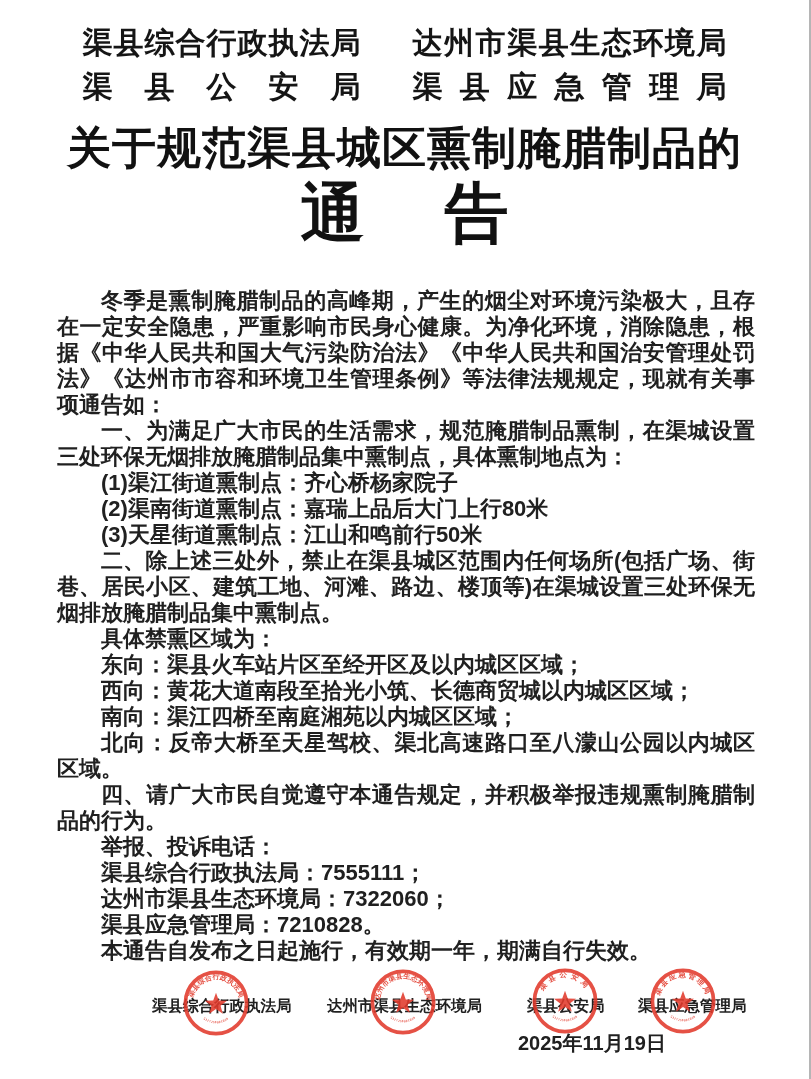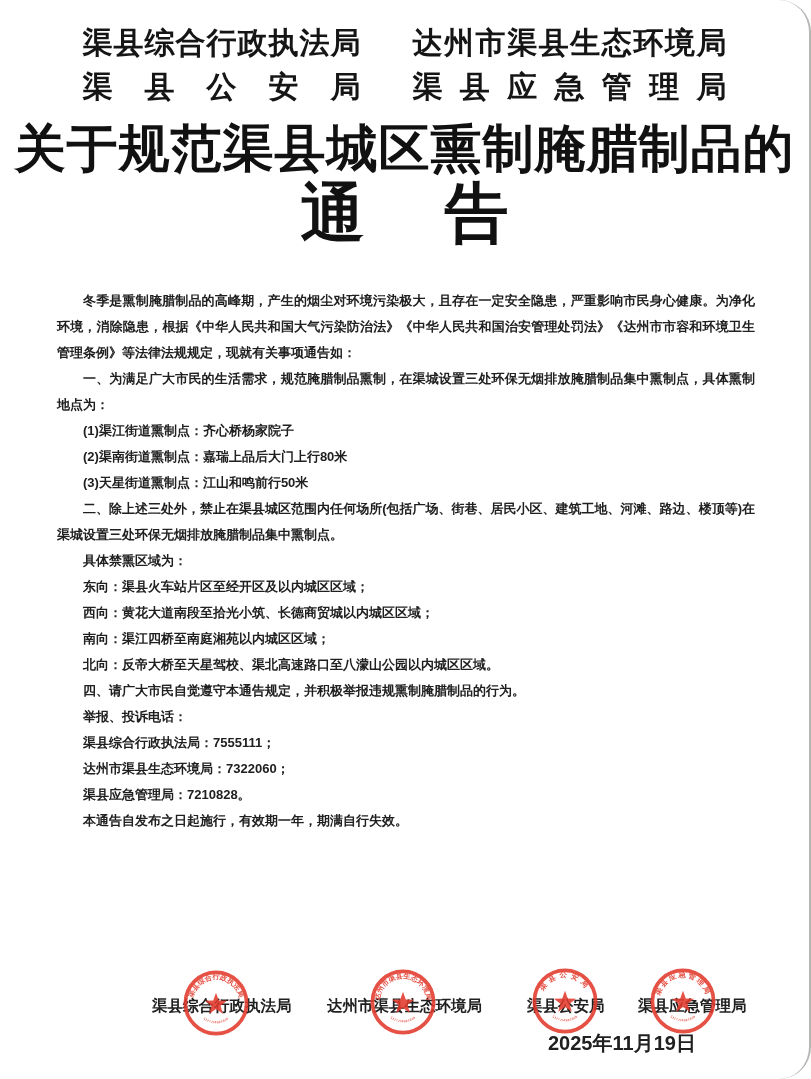--- a/index.html
+++ b/index.html
@@ -7,21 +7,20 @@
   .page {
     position: relative;
     width: 811px;
     height: 1079px;
     margin: 0 auto;
     background: #ffffff;
     color: #1c1c1c;
     overflow: hidden;
     border-right: 2px solid #b5b5b5;
     font-family: "Liberation Sans", "DejaVu Sans", sans-serif;
-    border-radius: 32px;
   }
   
   .agency-rows { padding-top: 24px; }
   .agency-row {
     display: flex;
     justify-content: center;
     gap: 52px;
     font-family: "Liberation Serif", "DejaVu Serif", serif;
     font-weight: 700;
     font-size: 30px;
@@ -30,40 +29,40 @@
   }
   .agency-row + .agency-row { margin-top: 6px; }
   .agency-cell-l { width: 278px; text-align: justify; text-align-last: justify; }
   .agency-cell-r { width: 314px; text-align: justify; text-align-last: justify; }
   
   .notice-title {
     margin-top: 18px;
     text-align: center;
     font-family: "Liberation Serif", "DejaVu Serif", serif;
     font-weight: 700;
-    font-size: 51px;
+    font-size: 44px;
     line-height: 50px;
     color: #111;
     letter-spacing: 1px;
   }
   .notice-title-big {
     margin-top: 4px;
     display: flex;
     justify-content: center;
     gap: 80px;
     font-family: "Liberation Serif", "DejaVu Serif", serif;
     font-weight: 700;
     font-size: 64px;
     line-height: 72px;
     color: #111;
   }
   
   .body-text {
     margin: 38px 54px 0 57px;
-    font-size: 13px;
+    font-size: 22px;
     line-height: 26px;
     font-weight: 600;
     text-align: justify;
     color: #202020;
   }
   .body-text p { text-indent: 2em; }
   
   .signature {
     position: absolute;
     font-size: 15.5px;
@@ -80,21 +79,21 @@
   .seal svg { width: 100%; height: 100%; }
   .seal .ring { fill: none; stroke: #e23a2c; stroke-width: 5.5; }
   .seal .star { fill: #e23a2c; }
   .seal text { fill: #e23a2c; font-weight: 700; font-family: "Liberation Serif", "DejaVu Serif", serif; }
   .seal .arc-text { font-size: 10.5px; }
   .seal .serial-text { font-size: 5px; letter-spacing: 0.6px; }
   .seal.sp5 .arc-text { font-size: 11px; letter-spacing: 5px; }
   .seal.sp7 .arc-text { font-size: 11px; letter-spacing: 2.5px; }
   .date-line {
     position: absolute;
-    left: 548px;
+    left: 518px;
     top: 1030px;
     font-size: 20px;
     font-weight: 600;
     color: #202020;
     white-space: nowrap;
   }
 </style>
 </head>
 <body>
 

